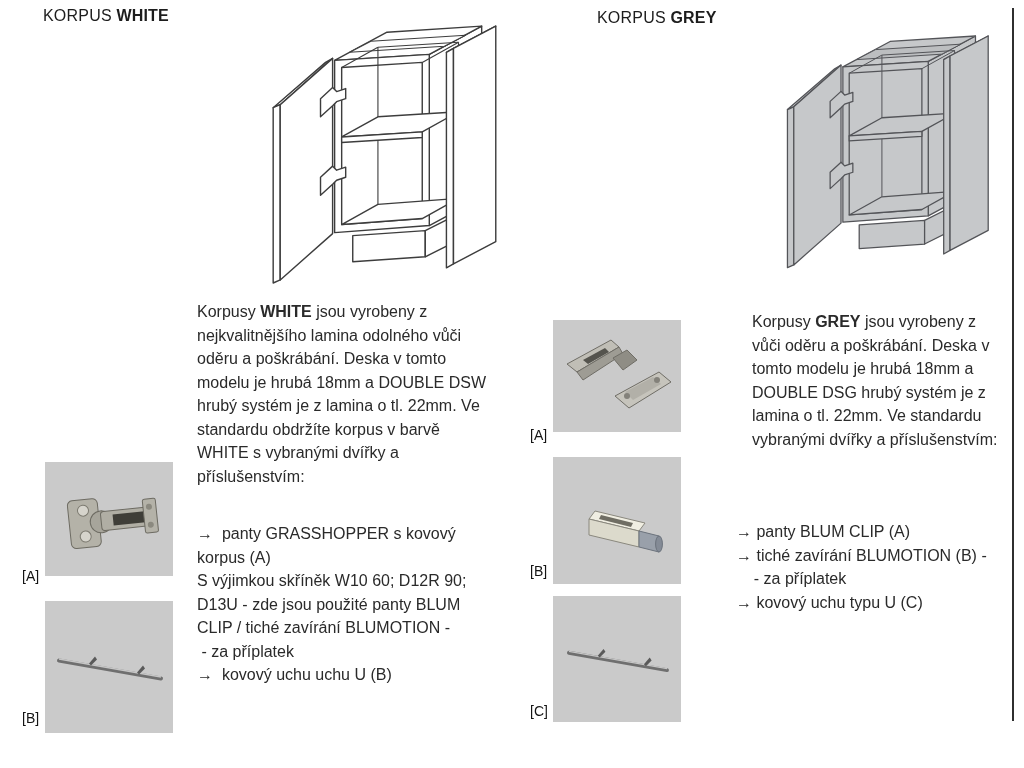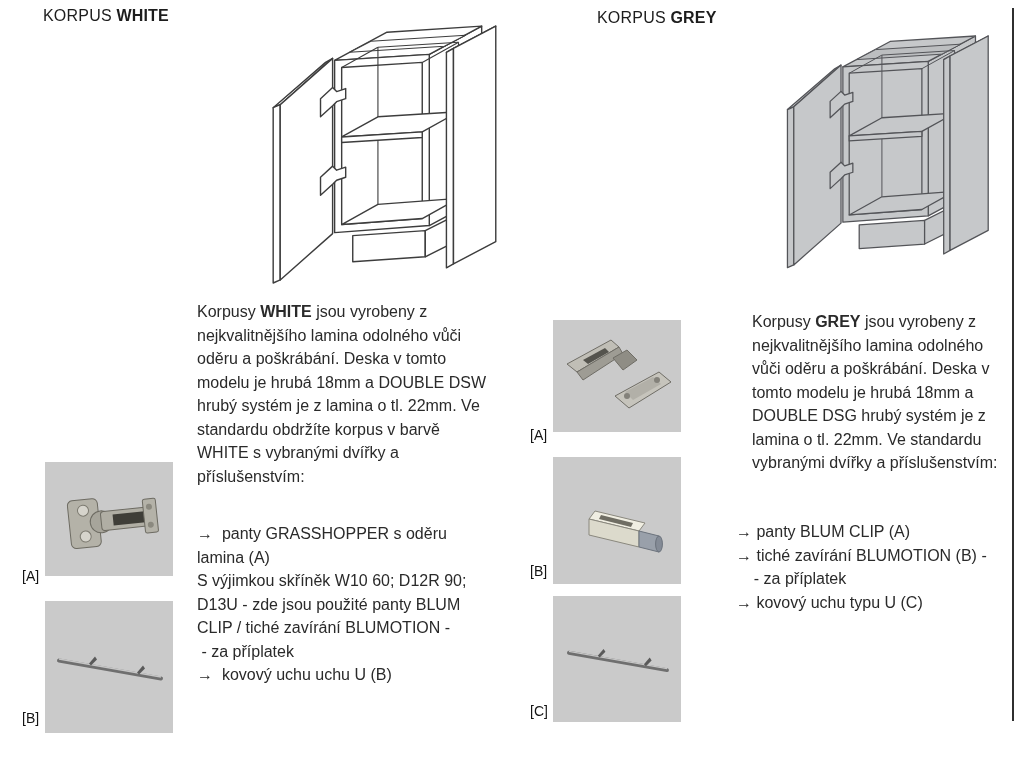--- a/index.html
+++ b/index.html
@@ -110,22 +110,22 @@
     <div class="pline">nejkvalitnějšího lamina odolného vůči</div>
     <div class="pline">oděru a poškrábání. Deska v tomto</div>
     <div class="pline">modelu je hrubá 18mm a DOUBLE DSW</div>
     <div class="pline">hrubý systém je z lamina o tl. 22mm. Ve</div>
     <div class="pline">standardu obdržíte korpus v barvě</div>
     <div class="pline">WHITE s vybranými dvířky a</div>
     <div class="pline">příslušenstvím:</div>
   </div>
 
   <div class="list" id="left-list">
-    <div class="pline">→  panty GRASSHOPPER s oděru</div>
-    <div class="pline">lamina (A)</div>
+    <div class="pline">→  panty GRASSHOPPER s kovový</div>
+    <div class="pline">korpus (A)</div>
     <div class="pline">S výjimkou skříněk W10 60; D12R 90;</div>
     <div class="pline">D13U - zde jsou použité panty BLUM</div>
     <div class="pline">CLIP / tiché zavírání BLUMOTION -</div>
     <div class="pline"> - za příplatek</div>
     <div class="pline">→  kovový uchu uchu U (B)</div>
   </div>
 
   <div class="photo" id="box-la">
     <svg viewBox="0 0 128 114">
       <g transform="rotate(-6 64 57)">
@@ -153,21 +153,20 @@
   <div class="title" id="right-title"><span>KORPUS </span><b>GREY</b></div>
 
   <div class="cab cab-grey" id="right-cab">
     <svg viewBox="0 0 262 276">
         <use href="#cabinet-shape"></use>
       </svg>
   </div>
 
   <div class="para" id="right-para">
     <div class="pline"><span>Korpusy </span><b>GREY</b><span> jsou vyrobeny z</span></div>
-    <div class="pline">nejkvalitnějšího lamina odolného</div>
     <div class="pline">vůči oděru a poškrábání. Deska v</div>
     <div class="pline">tomto modelu je hrubá 18mm a</div>
     <div class="pline">DOUBLE DSG hrubý systém je z</div>
     <div class="pline">lamina o tl. 22mm. Ve standardu</div>
     <div class="pline">vybranými dvířky a příslušenstvím:</div>
   </div>
 
   <div class="list" id="right-list">
     <div class="pline">→ panty BLUM CLIP (A)</div>
     <div class="pline">→ tiché zavírání BLUMOTION (B) -</div>

